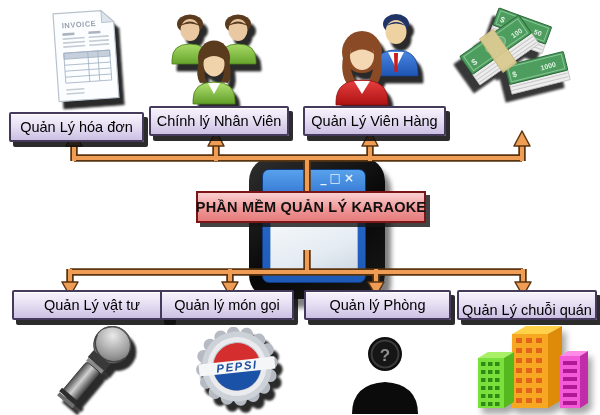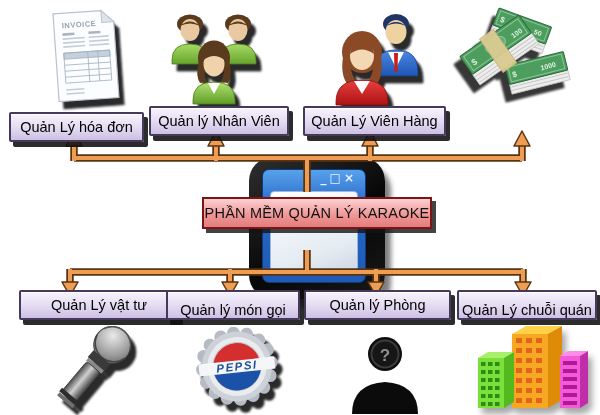--- a/index.html
+++ b/index.html
@@ -12,38 +12,38 @@
   #arrows{position:absolute;left:0;top:0;z-index:3;}
   .node{position:absolute;height:26px;z-index:4;display:flex;align-items:center;justify-content:center;
         background:linear-gradient(180deg,#f7f3fc 0%,#e5ddf2 50%,#ccc0e3 100%);
         border:2px solid #463a5c;border-radius:2px;
         box-shadow:4px 5px 0 rgba(15,15,15,0.88), inset 0 1px 0 #ffffff;
         font-size:14.5px;color:#000;white-space:nowrap;}
   #node-t1{left:9px;top:112px;width:131px;}
   #node-t2{left:149px;top:106px;width:136px;}
   #node-t3{left:303px;top:106px;width:139px;}
   #node-t4{left:454px;top:106px;width:135px;}
-  #node-b1{left:19px;top:290px;width:156px;}
-  #node-b2{left:166px;top:290px;width:130px;align-items:flex-end;}
+  #node-b1{left:12px;top:290px;width:156px;}
+  #node-b2{left:160px;top:290px;width:130px;}
   #node-b3{left:304px;top:290px;width:143px;justify-content:center;}
   #node-b4{left:457px;top:290px;width:136px;align-items:flex-end;}
   #appwin{position:absolute;left:249px;top:157px;width:136px;height:142px;z-index:2;
           background:linear-gradient(145deg,#2f2f2f,#070707 55%,#191919);border-radius:24px;
           box-shadow:6px 9px 5px rgba(0,0,0,0.5);}
   #appwin .bluewin{position:absolute;left:13px;top:12px;width:102px;height:112px;border-radius:7px;
           background:linear-gradient(180deg,#58a2ec,#2767c8 32%,#1e5ab6);border:1px solid #0d3a80;}
   #appwin .controls{position:absolute;top:1px;right:8px;color:#eaf2fc;
           font:bold 12px "DejaVu Sans",sans-serif;letter-spacing:3px;}
   #appwin .content{position:absolute;left:7px;right:7px;top:21px;bottom:7px;border-radius:4px;
           background:linear-gradient(160deg,#ffffff,#e4ebf2 70%,#ccd7e3);border:1px solid #9db8d8;}
-  #banner{position:absolute;left:196px;top:197px;width:226px;height:28px;z-index:5;
+  #banner{position:absolute;left:196px;top:191px;width:226px;height:28px;z-index:5;
           display:flex;align-items:center;justify-content:center;
           background:linear-gradient(180deg,#fbd0d0,#ef9494 60%,#e47d7d);
           border:2px solid #7c1616;box-shadow:4px 4px 0 rgba(20,20,20,0.8);
-          font-weight:normal;font-size:14.5px;color:#111;letter-spacing:0.2px;white-space:nowrap;margin-left:6px;}
+          font-weight:bold;font-size:14.5px;color:#111;letter-spacing:0.2px;white-space:nowrap;}
   text{font-family:"Liberation Sans",sans-serif;}
 </style>
 </head>
 <body>
 
 <div id="canvas">
 
   <svg class="icon shadow-hard" style="left:28px;top:6px" width="108" height="100" viewBox="0 0 108 100">
     <g transform="rotate(-4 54 50)">
       <path d="M28,6 L76,6 L88,18 L88,94 L28,94 Z" fill="#fcfdfe" stroke="#b8c2ce" stroke-width="1.2"></path>
@@ -201,21 +201,21 @@
       <polygon points="222,282 238,282 230,296"></polygon>
       <polygon points="368,282 384,282 376,296"></polygon>
       <polygon points="515,282 531,282 523,296"></polygon>
     </g>
   </svg>
 
   <div class="node" id="node-t1">
     <span>Quản Lý hóa đơn</span>
   </div>
   <div class="node" id="node-t2">
-    <span>Quản lý Nhân Viên</span>
+    <span>Chính lý Nhân Viên</span>
   </div>
   <div class="node" id="node-t3">
     <span>Quản Lý Viên Hàng</span>
   </div>
   <div class="node" id="node-b1">
     <span>Quản Lý vật tư</span>
   </div>
   <div class="node" id="node-b2">
     <span>Quản lý món gọi</span>
   </div>

